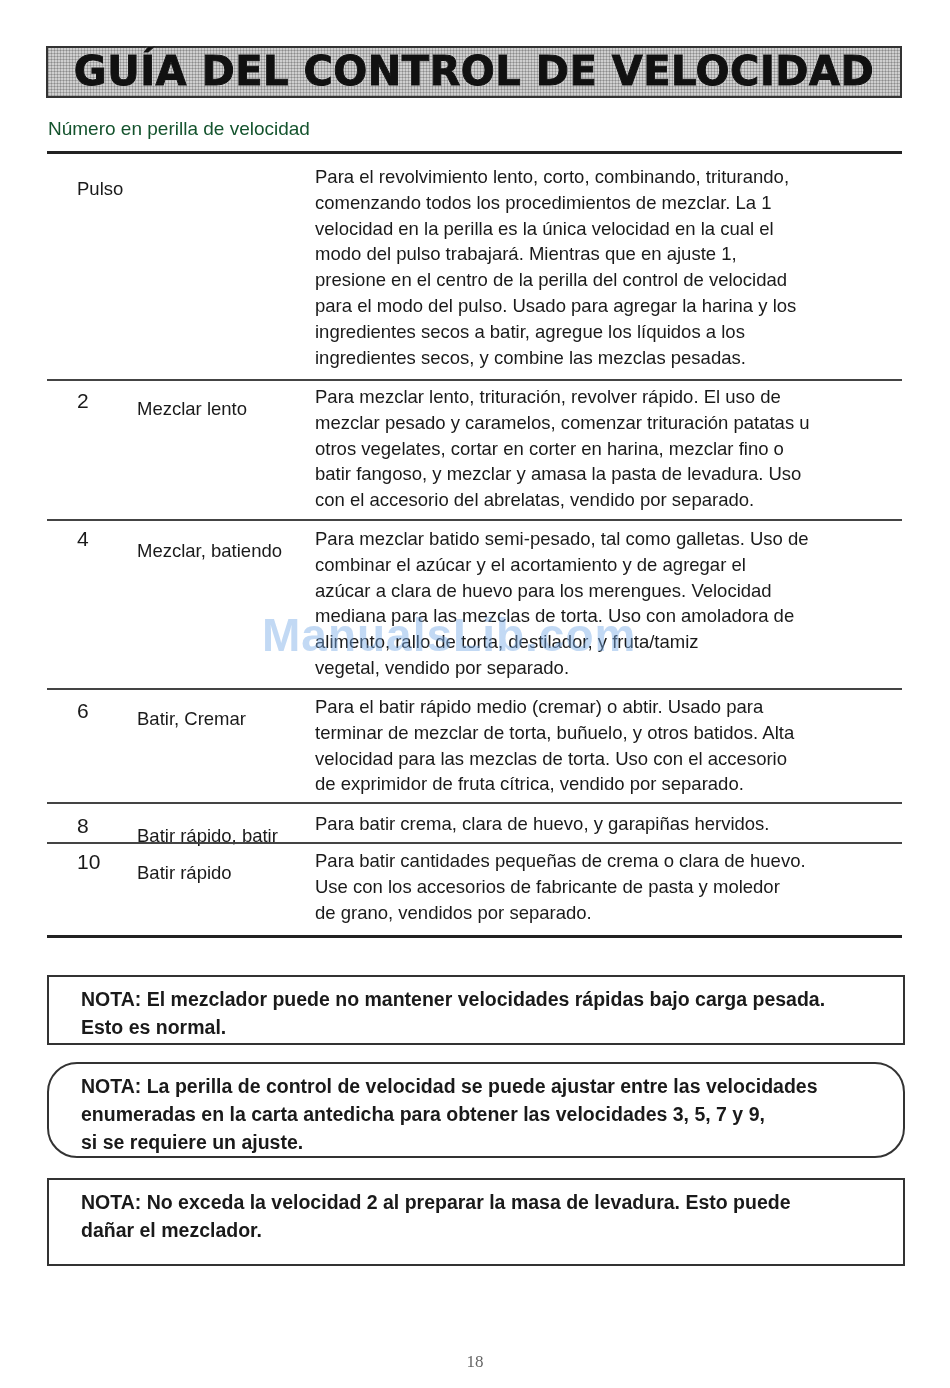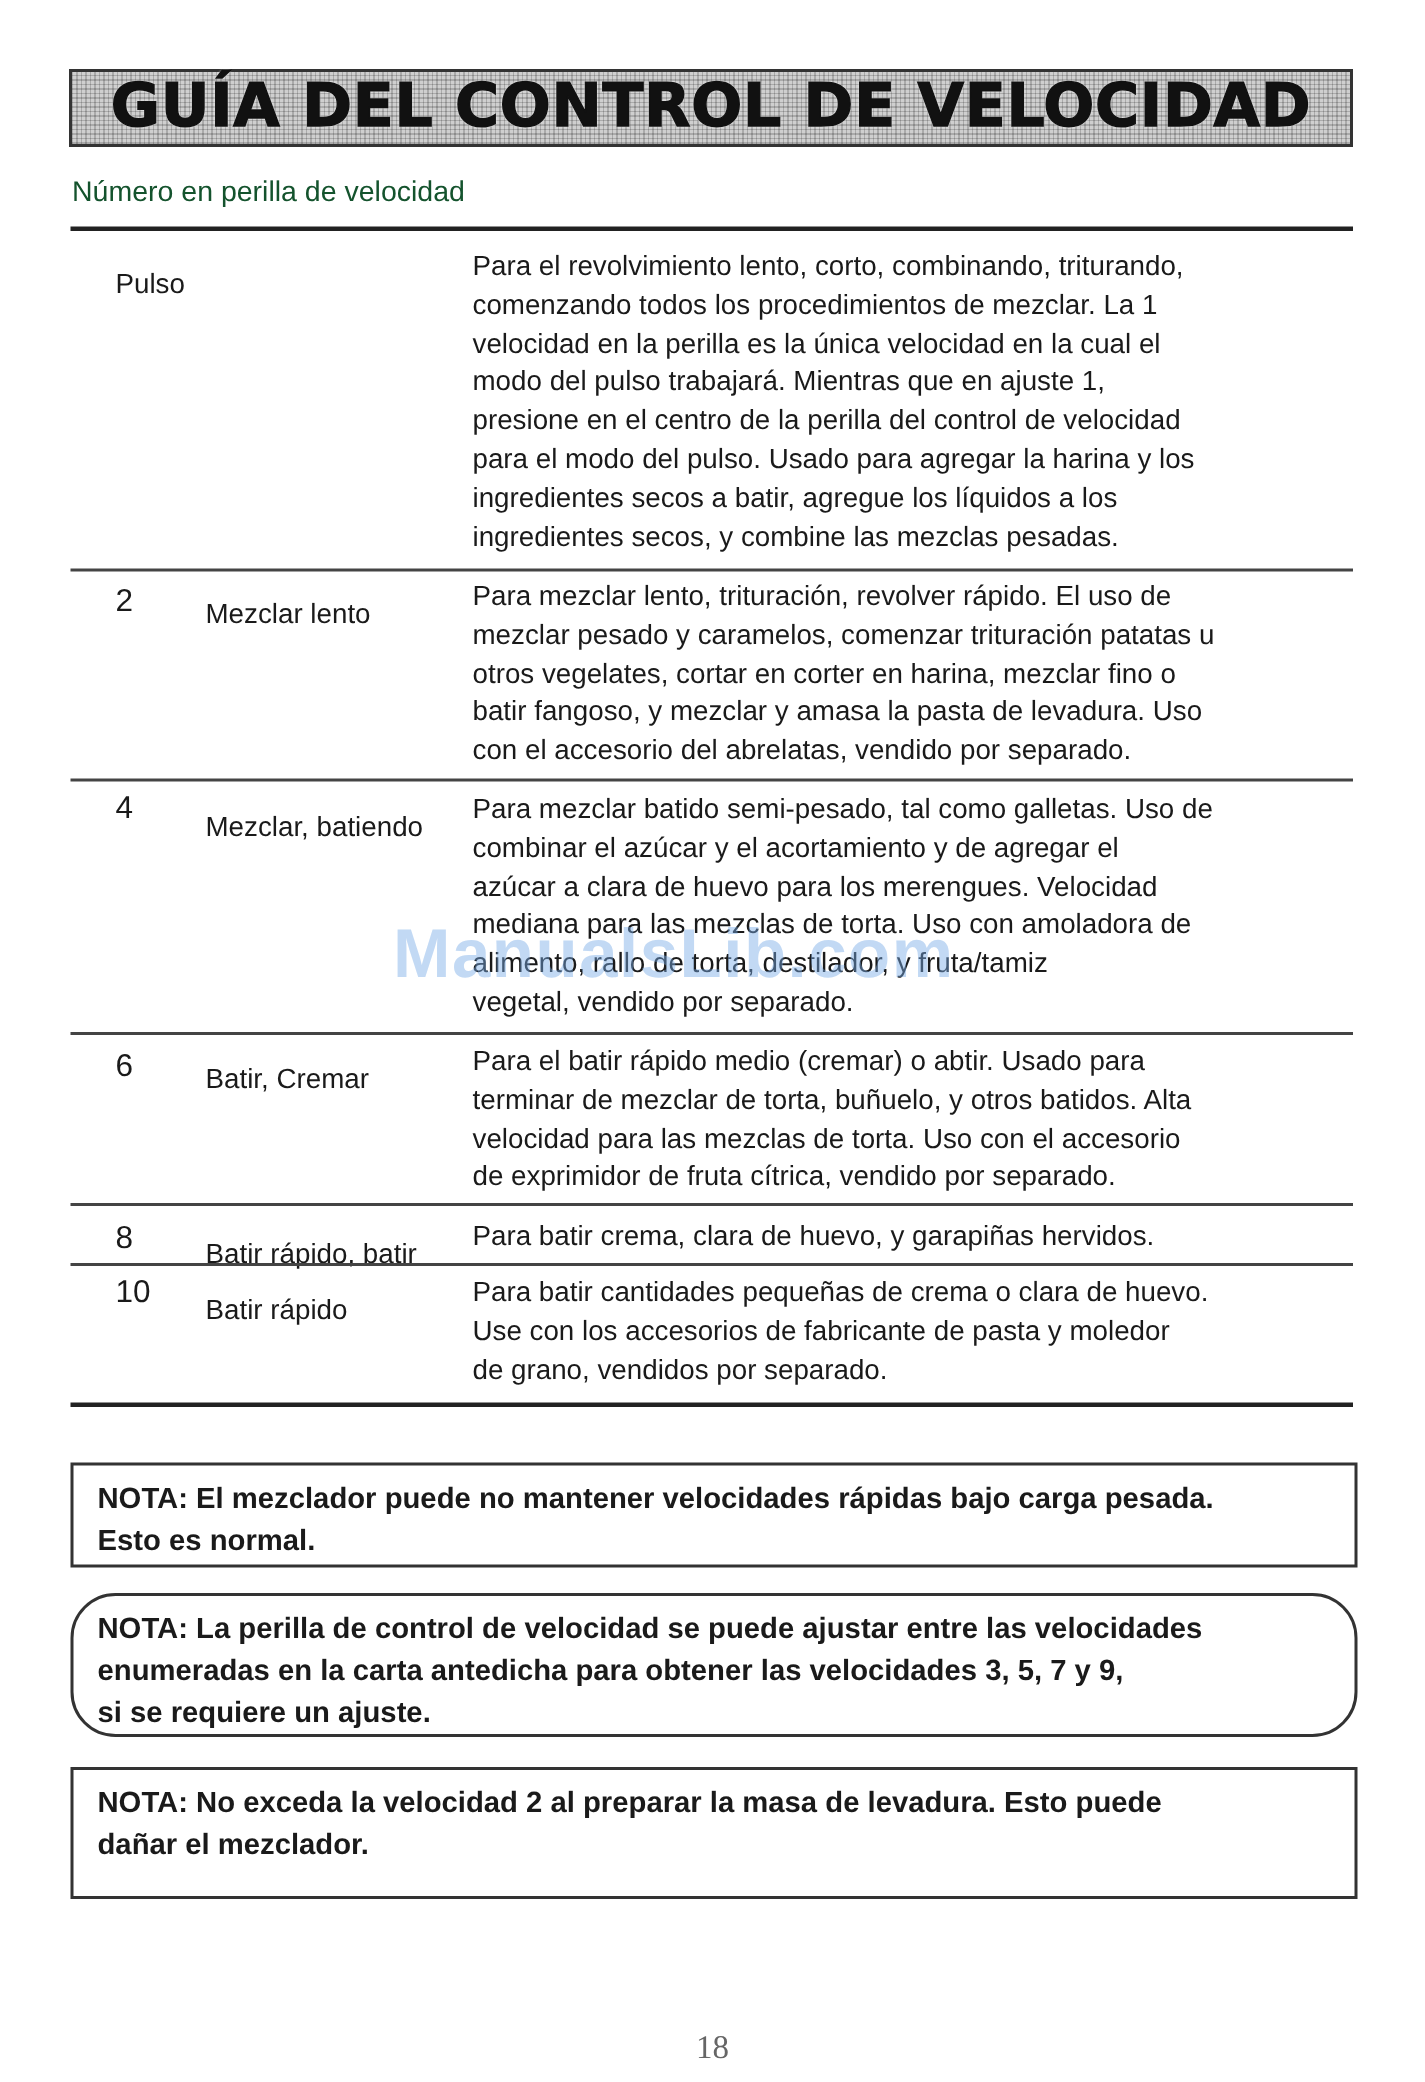--- a/index.html
+++ b/index.html
@@ -24,26 +24,26 @@
     position:absolute; left:48px; top:118px; font-size:19px; color:#14532d;
   }
   .rule-heavy { position:absolute; left:47px; width:855px; height:3px; background:#222; }
   .rule { position:absolute; left:47px; width:855px; height:2px; background:#444; }
   .row { position:absolute; left:47px; width:855px; font-size:18.5px; line-height:25.8px; }
   .num { position:absolute; left:30px; font-size:21px; }
   .label { position:absolute; left:90px;margin-top:12px; }
   .desc { position:absolute; left:268px; width:590px; white-space:pre-line; }
   .note {
     position:absolute; left:47px; width:858px; border:2px solid #333; box-sizing:border-box;
-    font-size:19.5px; line-height:28px; padding:8px 16px; font-weight:bold; color:#1a1a1a;
+    font-size:19.5px; line-height:28px; padding:8px 32px; font-weight:bold; color:#1a1a1a;
     white-space:pre-line;
   }
   .page-num {
     position:absolute; left:0; width:950px; top:1352px; text-align:center;
-    font-family:"Liberation Serif", serif; font-size:22px; color:#666;
+    font-family:"Liberation Serif", serif; font-size:17px; color:#666;
   }
   .watermark {
     position:absolute; left:262px; top:608px; font-size:46px; font-weight:bold;
     color:rgba(120,170,230,0.45); letter-spacing:1px; pointer-events:none;
   }
 </style>
 </head>
 <body>
 
 <div class="title-bar">

